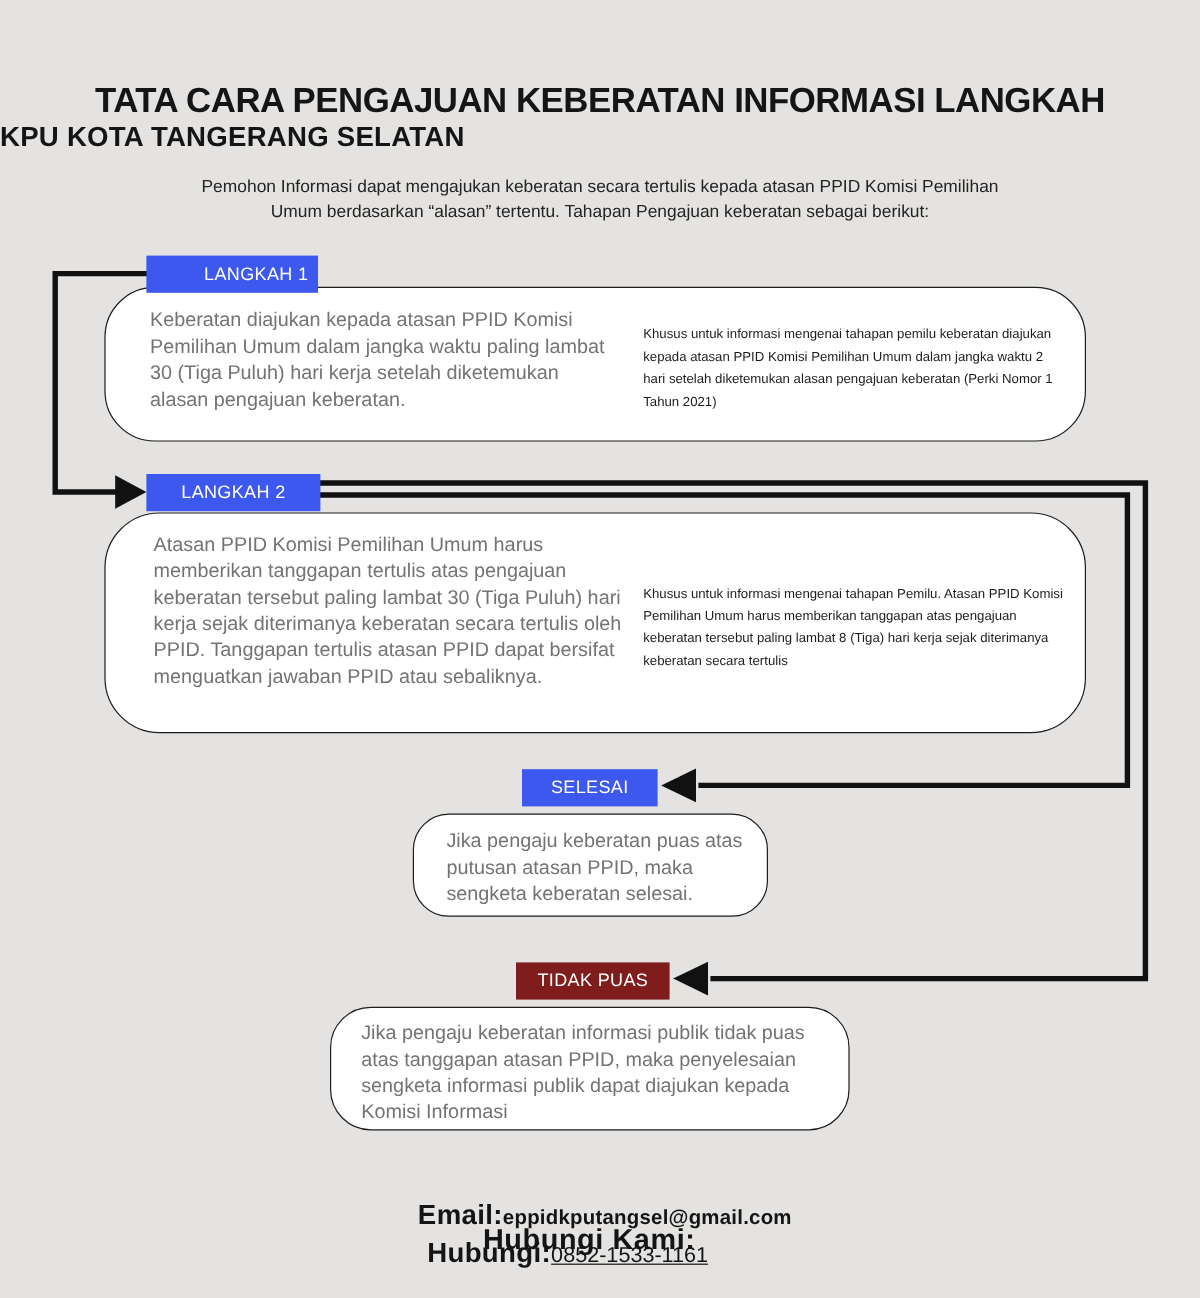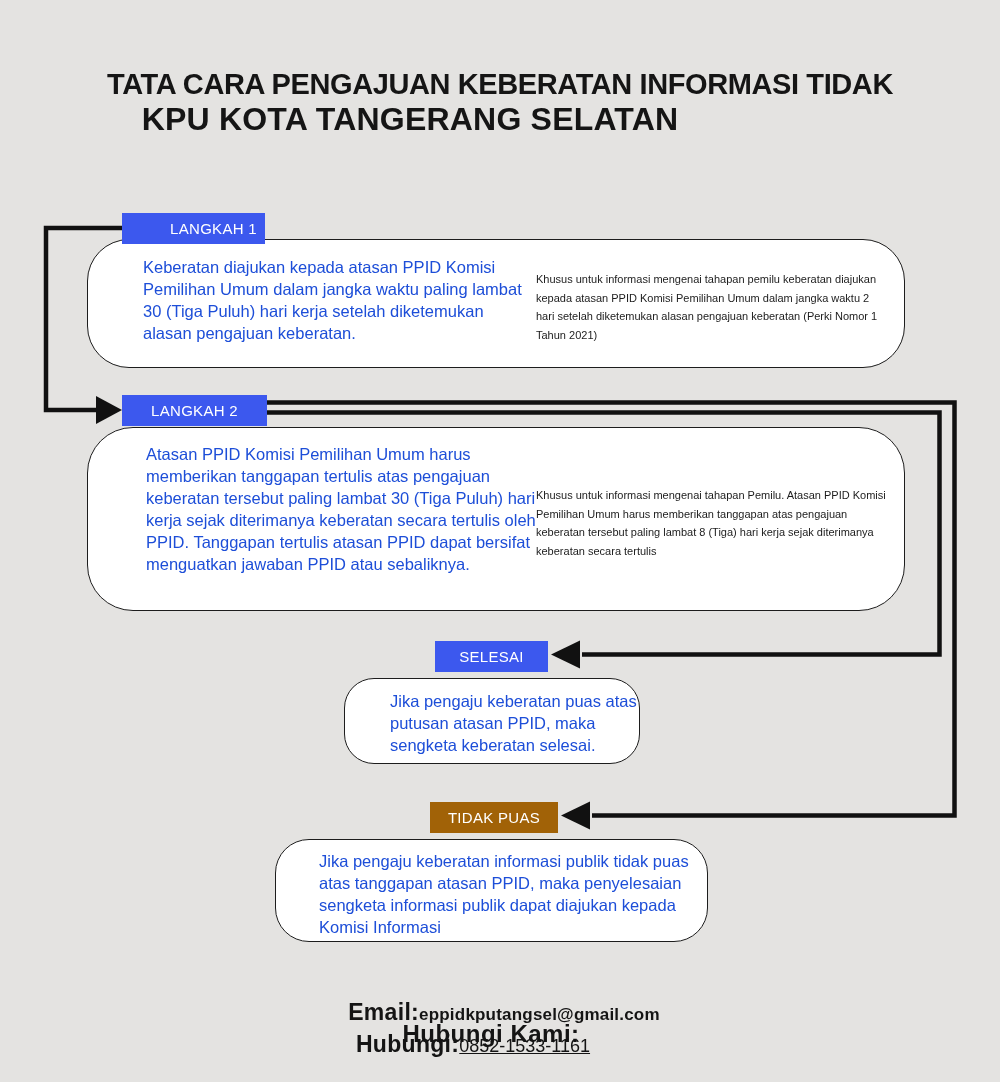--- a/index.html
+++ b/index.html
@@ -16,50 +16,50 @@
   }
   
   .title1{
     position:absolute;top:68px;left:0;width:1000px;
     text-align:center;
     font-size:29px;font-weight:800;letter-spacing:-0.4px;
     color:#151515;
   }
   .title2{
     position:absolute;top:101px;left:0;width:820px;
-    text-align:center;
-    font-size:32px;font-weight:800;letter-spacing:0.2px;
+    text-align:left;
+    font-size:23px;font-weight:800;letter-spacing:0.2px;
     color:#151515;
   }
   .subtitle{
     position:absolute;top:146px;left:0;width:1000px;
     text-align:center;
     font-size:14.5px;line-height:21px;color:#232323;
   }
   
   .connectors{position:absolute;top:0;left:0;z-index:1;}
   .connectors path{fill:none;stroke:#111;stroke-width:4.5;}
   .connectors polygon{fill:#111;}
   
   .badge{
     position:absolute;z-index:3;
     height:31px;display:flex;align-items:center;justify-content:center;
     color:#fff;font-size:15px;letter-spacing:0.3px;
     box-sizing:border-box;
   }
   .badge.blue{background:#3c58ee;}
-  .badge.red{background:#a16207;}
+  .badge.red{background:#7f1d1d;}
   .bubble{
     position:absolute;z-index:2;
     background:#fff;border:1.6px solid #1d1d1d;
     box-sizing:border-box;
   }
   .flow-text{
     position:absolute;z-index:4;
-    color:#1d4ed8;font-size:16.5px;line-height:22px;margin-left:18px;
+    color:#737373;font-size:16.5px;line-height:22px;
   }
   .flow-note{
     position:absolute;z-index:4;
     color:#1c1c1c;font-size:11px;line-height:18.5px;
   }
   
   #badge-step1{left:122px;top:213px;width:143px;padding-left:40px;}
   #box-step1{left:87px;top:239px;width:818px;height:129px;border-radius:42px;}
   #text-step1{left:125px;top:256px;width:392px;}
   #note-step1{left:536px;top:270px;width:352px;}
@@ -87,22 +87,26 @@
   #contact-whatsapp .inner{display:inline-block;transform:translateX(-27px);}
   .contact-label{font-size:23px;font-weight:800;letter-spacing:0.3px;}
   .contact-value-email{font-size:17px;font-weight:700;letter-spacing:0.2px;}
   .contact-value-wa{font-size:18px;font-weight:400;text-decoration:underline;}
 </style>
 </head>
 <body>
 
 <div class="canvas">
 
-  <div class="title1">TATA CARA PENGAJUAN KEBERATAN INFORMASI TIDAK</div>
+  <div class="title1">TATA CARA PENGAJUAN KEBERATAN INFORMASI LANGKAH</div>
   <div class="title2">KPU KOTA TANGERANG SELATAN</div>
+  <div class="subtitle">
+    <span>Pemohon Informasi dapat mengajukan keberatan secara tertulis kepada atasan PPID Komisi Pemilihan</span><br>
+    <span>Umum berdasarkan “alasan” tertentu. Tahapan Pengajuan keberatan sebagai berikut:</span>
+  </div>
 
   <svg class="connectors" width="1000" height="1082" viewBox="0 0 1000 1082">
 
     <path d="M200 228 H46 V410 H98"></path>
     <polygon points="122,410 96,396 96,424"></polygon>
 
     <path d="M265 402.5 H954.5 V815.5 H592"></path>
     <polygon points="561,815.5 590,801.5 590,829.5"></polygon>
 
     <path d="M265 412.5 H939.5 V654.5 H582"></path>

